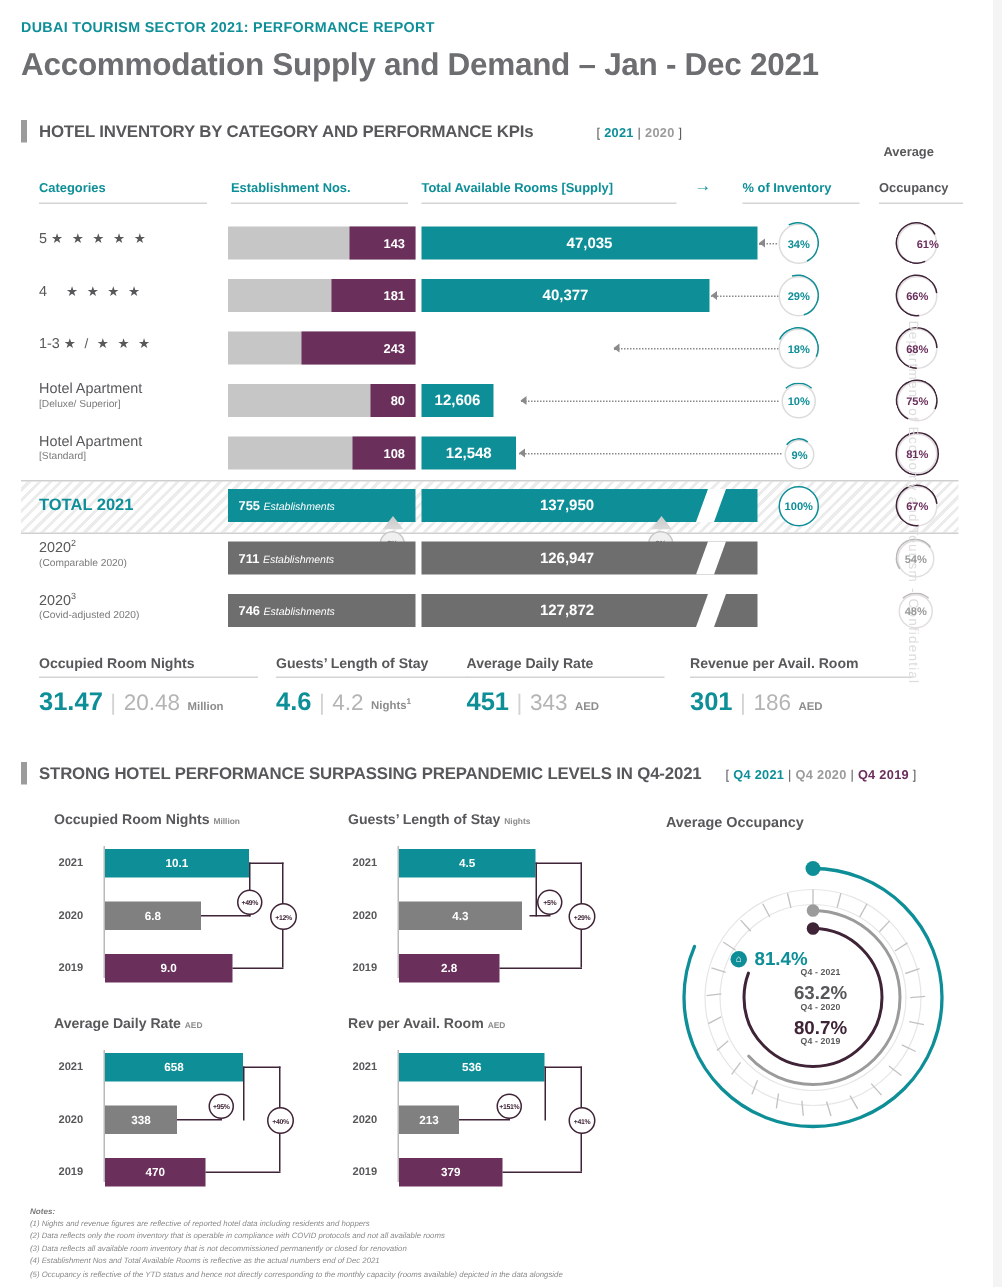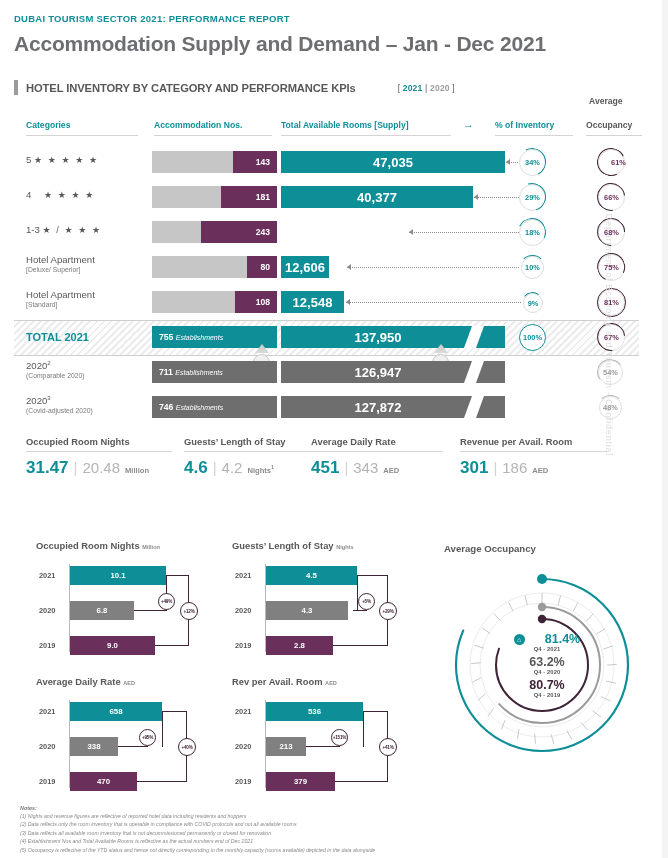--- a/index.html
+++ b/index.html
@@ -82,21 +82,21 @@
   }
   .est-val.left { left: 7px; right: auto; font-weight: 700; }
   .est-val .unit { font-size: 7px; font-weight: 400; font-style: italic; }
 
   
   .rooms-bar {
     position: absolute; height: 22px; background: #0e8f98;
     display: flex; align-items: center; justify-content: center;
   }
   .rooms-bar.gray { background: #6e6e6e; }
-  .rooms-val { font-size: 13px; font-weight: 700; color: #ffffff; }
+  .rooms-val { font-size: 10px; font-weight: 700; color: #ffffff; }
 
   
   .slash {
     position: absolute; width: 12px; height: 22px; background: #ffffff;
     transform: skewX(-20deg);
   }
 
   
   .conn {
     position: absolute; height: 1px;
@@ -163,21 +163,21 @@
   .pbadge {
     position: absolute; border-radius: 50%; border: 1px solid #3f2336;
     background: #ffffff; display: flex; align-items: center; justify-content: center;
   }
   .pbadge span { font-size: 4.6px; font-weight: 700; color: #3f2336; letter-spacing: -.2px; }
 
   
   .gauge-wrap { position: absolute; left: 425px; top: 535px; width: 235px; height: 245px; }
   .gtitle { position: absolute; left: 19px; top: 8px; font-size: 9.6px; font-weight: 700; color: #58585b; }
   .gvals { position: absolute; left: 62px; top: 98px; width: 120px; text-align: center; }
-  .gline1 { display: flex; align-items: center; justify-content: center; gap: 20px; }
+  .gline1 { display: flex; align-items: center; gap: 5px; }
   .gv { font-size: 12.5px; font-weight: 700; line-height: 1.05; }
   .gv.teal { color: #0e8f98; }
   .gv.gray { color: #58585b; }
   .gv.purple { color: #3f2336; }
   .gq { font-size: 5.8px; font-weight: 700; color: #58585b; letter-spacing: .1px; margin-bottom: 4px; }
   .ghome {
     width: 11px; height: 11px; border-radius: 50%; background: #0e8f98;
     display: flex; align-items: center; justify-content: center;
     font-size: 6.5px; color: #fff;
   }
@@ -217,21 +217,21 @@
       <span class="yr-teal">2021</span>
       <span class="brk">|</span>
       <span class="yr-gray">2020</span>
       <span class="brk">]</span>
     </div>
   </div>
 
   <div class="avg-occ-top">Average</div>
   <div class="thead">
     <div class="th" style="left:26px; top:7px;">Categories</div>
-    <div class="th" style="left:154px; top:7px;">Accommodation Nos.</div>
+    <div class="th" style="left:154px; top:7px;">Establishment Nos.</div>
     <div class="th" style="left:281px; top:7px;">Total Available Rooms [Supply]</div>
     <div class="th" style="left:463px; top:5px; color:#0e8f98; font-size:11px;">→</div>
     <div class="th" style="left:495px; top:7px;">% of Inventory</div>
     <div class="th dark" style="left:586px; top:7px;">Occupancy</div>
 
     <div class="th-rule" style="left:26px; width:112px;"></div>
     <div class="th-rule" style="left:154px; width:118px;"></div>
     <div class="th-rule" style="left:281px; width:170px;"></div>
     <div class="th-rule" style="left:495px; width:78px;"></div>
     <div class="th-rule" style="left:586px; width:56px;"></div>
@@ -463,20 +463,33 @@
     <div class="klabel">Revenue per Avail. Room</div>
     <div class="krule"></div>
     <div class="kvals">
       <span class="kmain">301</span>
       <span class="ksep">|</span>
       <span class="kprev">186</span>
       <span class="kunit">AED</span>
     </div>
   </div>
 
+  <div class="sect" style="left:14px; top:508px;">
+    <div class="tick"></div>
+    <div class="stitle">STRONG HOTEL PERFORMANCE SURPASSING PREPANDEMIC LEVELS IN Q4-2021</div>
+    <div class="legend-yrs" style="margin-left:8px;">
+      <span class="brk">[</span>
+      <span class="yr-teal">Q4 2021</span>
+      <span class="brk">|</span>
+      <span class="yr-gray">Q4 2020</span>
+      <span class="brk">|</span>
+      <span class="yr-purple">Q4 2019</span>
+      <span class="brk">]</span>
+    </div>
+  </div>
 
   <div class="mini" style="left:36px; top:540px; width:180px; height:115px;">
     <div class="mtitle">
       <span>Occupied Room Nights</span>
       <span class="mu">Million</span>
     </div>
     <div class="axis" style="left:33px; top:24px; height:88px;"></div>
     <div class="ylab" style="left:3px; top:35px;">2021</div>
     <div class="mbar c21" style="left:34px; top:26px; width:96px;">
         <span>10.1</span>

